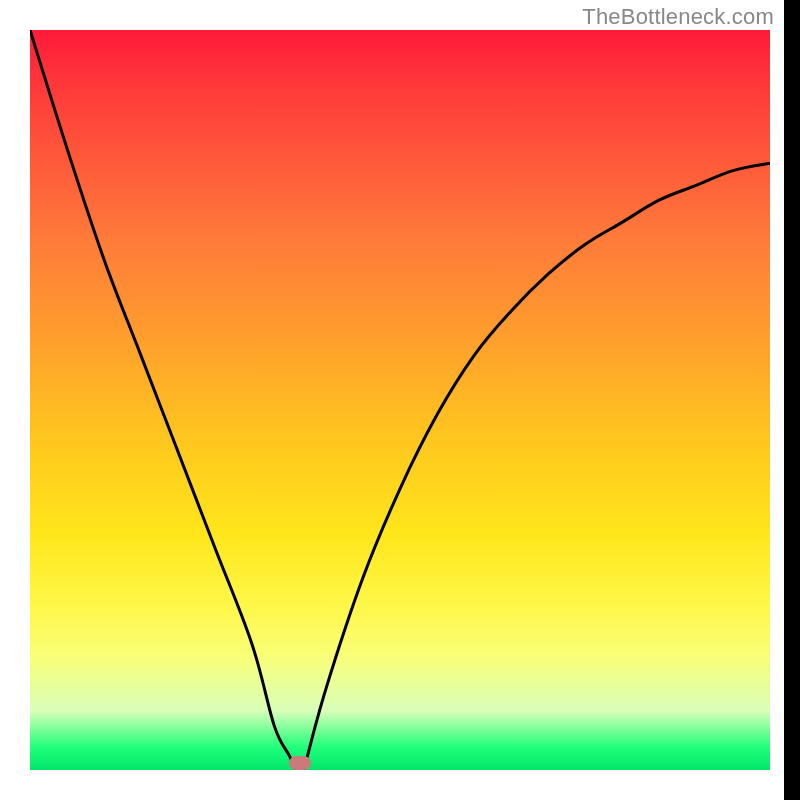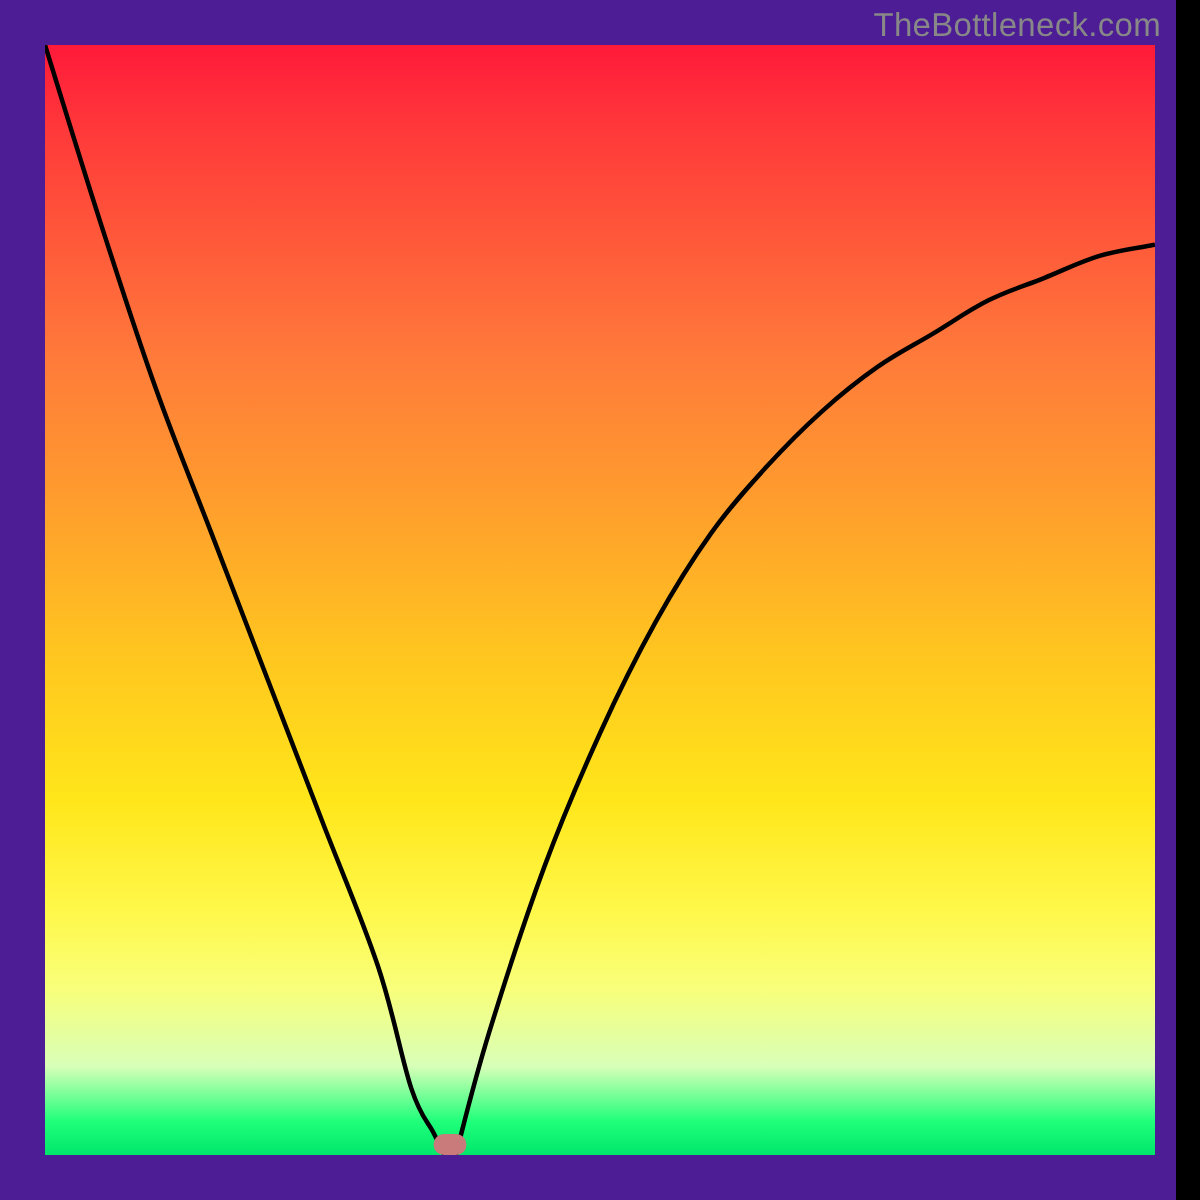--- a/index.html
+++ b/index.html
@@ -8,21 +8,21 @@
     width: 800px;
     height: 800px;
     overflow: hidden;
     background: #000;
     font-family: Arial, Helvetica, sans-serif;
   }
   .frame {
     position: relative;
     width: 784px;
     height: 800px;
-    background: #4c1d95;
+    background: #ffffff;
   }
   .watermark {
     position: absolute;
     top: 4px;
     right: 10px;
     color: #888;
     font-size: 22px;
     font-weight: 500;
     letter-spacing: 0.2px;
     z-index: 10;

